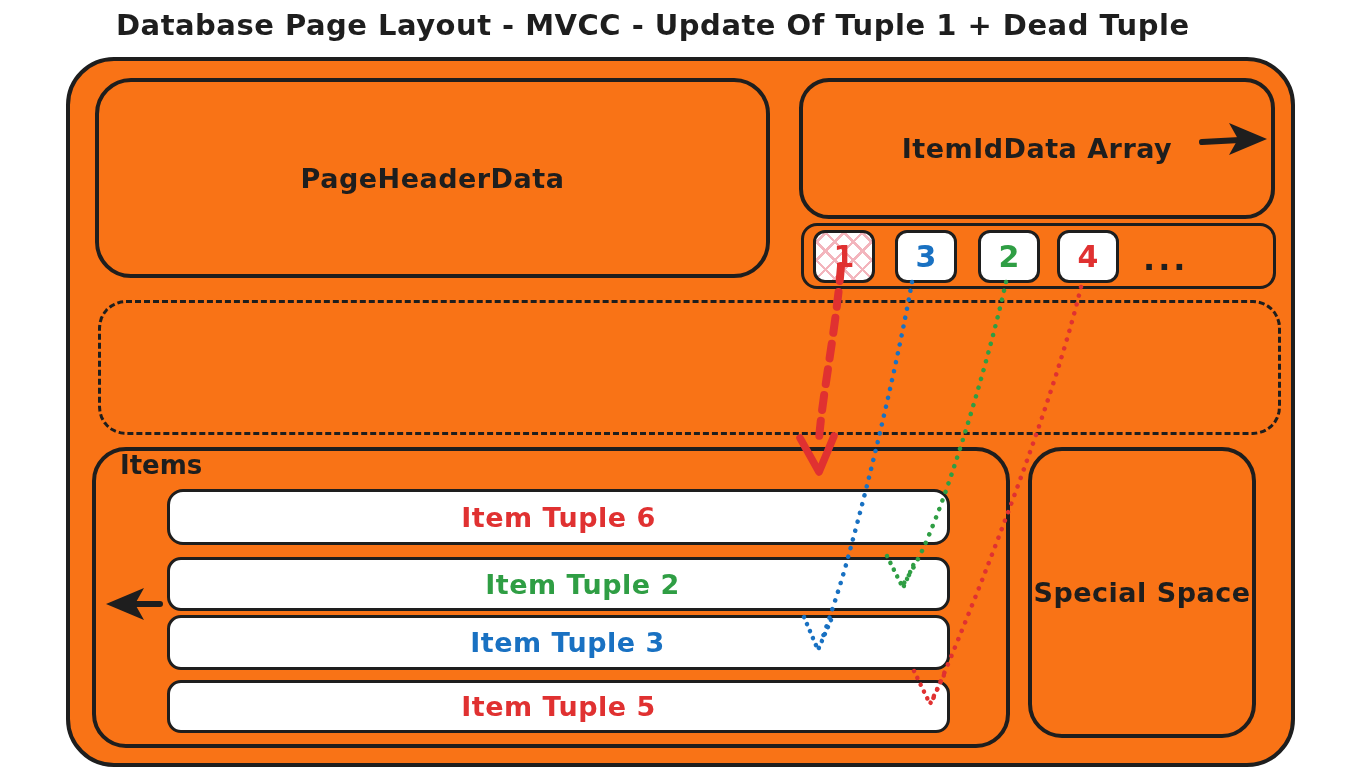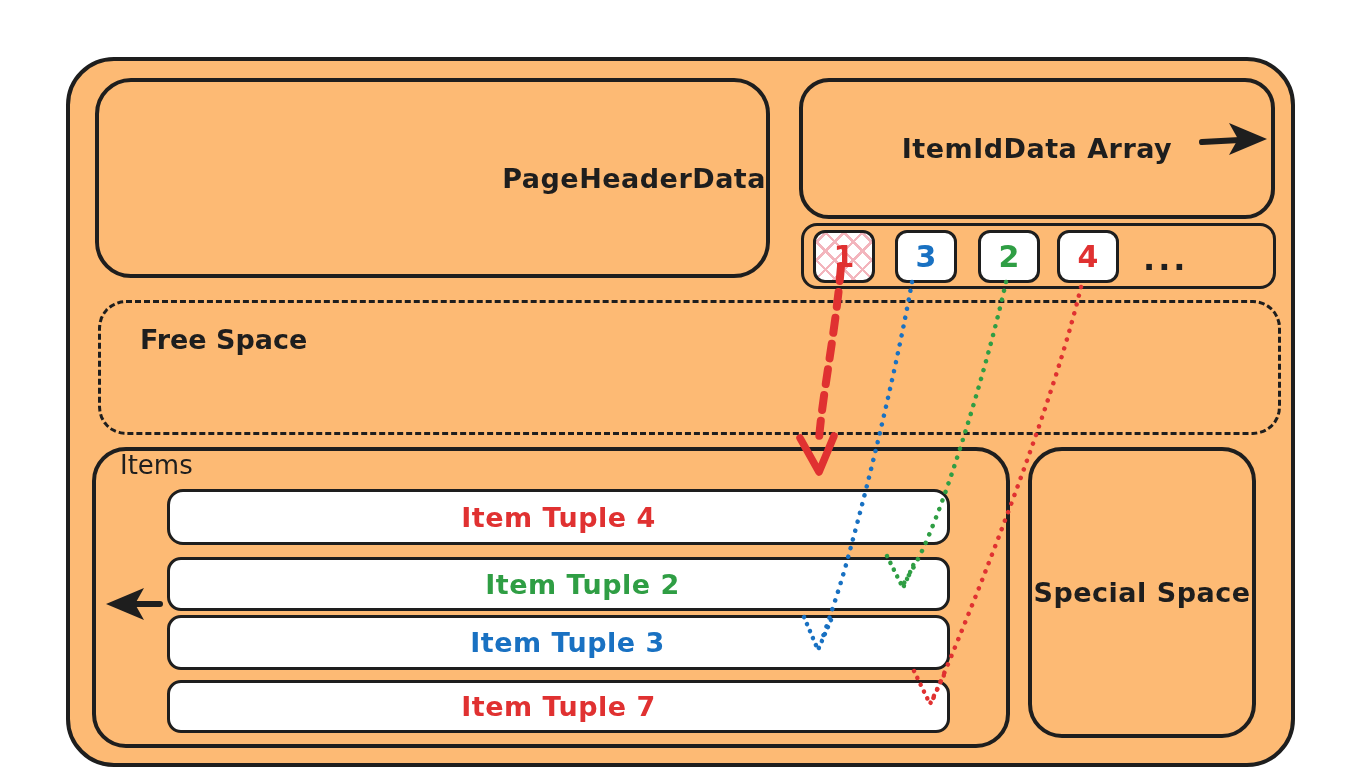--- a/index.html
+++ b/index.html
@@ -1,67 +1,68 @@
 <!DOCTYPE html>
 <html><head>
 <meta charset="utf-8">
 <style>
   html,body{margin:0;padding:0;background:#ffffff;}
   .stage{
     position:relative;width:1346px;height:774px;background:#ffffff;
     font-family:"DejaVu Sans", sans-serif;color:#1e1e1e;overflow:hidden;
   }
   .abs{position:absolute;box-sizing:border-box;}
-  .box{border:4px solid #1e1e1e;background:#fdba74;}
+  .box{border:4px solid #1e1e1e;background:#f97316;}
   .title{
     left:116px;top:8px;font-size:29px;font-weight:700;letter-spacing:.5px;
     white-space:nowrap;
   }
   .outer{left:66px;top:57px;width:1229px;height:710px;border-radius:48px;}
   .pageheader{left:95px;top:78px;width:675px;height:200px;border-radius:36px;
-    display:flex;align-items:center;justify-content:flex-end;}
+    display:flex;align-items:center;justify-content:center;}
   .itemid{left:799px;top:78px;width:476px;height:141px;border-radius:30px;
     display:flex;align-items:center;justify-content:center;}
   .boxlabel{font-size:27px;font-weight:600;letter-spacing:.5px;}
   .pointer-row{left:801px;top:223px;width:475px;height:66px;border-radius:16px;border-width:3px;}
   .pointer{
     top:230px;width:62px;height:53px;border:3px solid #1e1e1e;border-radius:12px;
     background:#ffffff;display:flex;align-items:center;justify-content:center;
     font-size:30px;font-weight:700;
   }
   .p1{left:813px;} .p2{left:895px;} .p3{left:978px;} .p4{left:1057px;}
   .ellipsis{left:1143px;top:240px;font-size:32px;font-weight:700;letter-spacing:3px;}
   .crosshatch{
     background:
       repeating-linear-gradient(45deg,  #f3b5bd 0 2.5px, transparent 2.5px 13px),
       repeating-linear-gradient(-45deg, #f3b5bd 0 2.5px, transparent 2.5px 13px),
       #ffffff;
   }
   .freespace{left:98px;top:300px;width:1183px;height:135px;border:3px dashed #1e1e1e;border-radius:28px;}
   .freespace-label{left:140px;top:324px;font-size:27px;font-weight:600;}
   .items{left:92px;top:447px;width:918px;height:301px;border-radius:34px;}
-  .items-label{left:120px;top:450px;font-size:26px;font-weight:400;}
+  .items-label{left:120px;top:450px;font-size:26px;font-weight:700;}
   .tuple{
     left:167px;width:783px;border:3.5px solid #1e1e1e;border-radius:14px;background:#ffffff;
     display:flex;align-items:center;justify-content:center;
     font-size:27px;font-weight:700;letter-spacing:.5px;
   }
   .t1{top:489px;height:56px;border-radius:16px;}
   .t2{top:557px;height:54px;padding-left:48px;}
   .t3{top:615px;height:55px;}
   .t4{top:680px;height:53px;}
   .special{left:1028px;top:447px;width:228px;height:291px;border-radius:34px;
     display:flex;align-items:center;justify-content:center;}
   .overlay{position:absolute;left:0;top:0;width:1346px;height:774px;pointer-events:none;z-index:10;}
 </style>
 </head>
 <body>
 
 <div class="stage">
 
+  <div class="abs title">Database Page Layout - MVCC - Update Of Tuple 1 + Dead Tuple</div>
 
   <div class="abs box outer"></div>
 
   <div class="abs box pageheader">
     <span class="boxlabel">PageHeaderData</span>
   </div>
 
   <div class="abs box itemid">
     <span class="boxlabel">ItemIdData Array</span>
   </div>
@@ -76,36 +77,35 @@
   </div>
   <div class="abs pointer p3">
     <span style="color: rgb(47, 158, 68);">2</span>
   </div>
   <div class="abs pointer p4">
     <span style="color: rgb(224, 49, 49);">4</span>
   </div>
   <div class="abs ellipsis">...</div>
 
   <div class="abs freespace"></div>
-  <div class="abs freespace-label">Free Space</div>
 
   <div class="abs box items"></div>
   <div class="abs items-label">Items</div>
 
   <div class="abs tuple t1 crosshatch">
-    <span style="color: rgb(224, 49, 49);">Item Tuple 4</span>
+    <span style="color: rgb(224, 49, 49);">Item Tuple 6</span>
   </div>
   <div class="abs tuple t2">
     <span style="color: rgb(47, 158, 68);">Item Tuple 2</span>
   </div>
   <div class="abs tuple t3">
     <span style="color: rgb(25, 113, 194); margin-left: 18px;">Item Tuple 3</span>
   </div>
   <div class="abs tuple t4">
-    <span style="color: rgb(224, 49, 49);">Item Tuple 7</span>
+    <span style="color: rgb(224, 49, 49);">Item Tuple 5</span>
   </div>
 
   <div class="abs box special">
     <span class="boxlabel">Special Space</span>
   </div>
 
   <svg class="overlay" viewBox="0 0 1346 774">
 
     <g>
       <path d="M 1202 142 L 1240 140" stroke="#1e1e1e" stroke-width="6" fill="none" stroke-linecap="round"></path>

